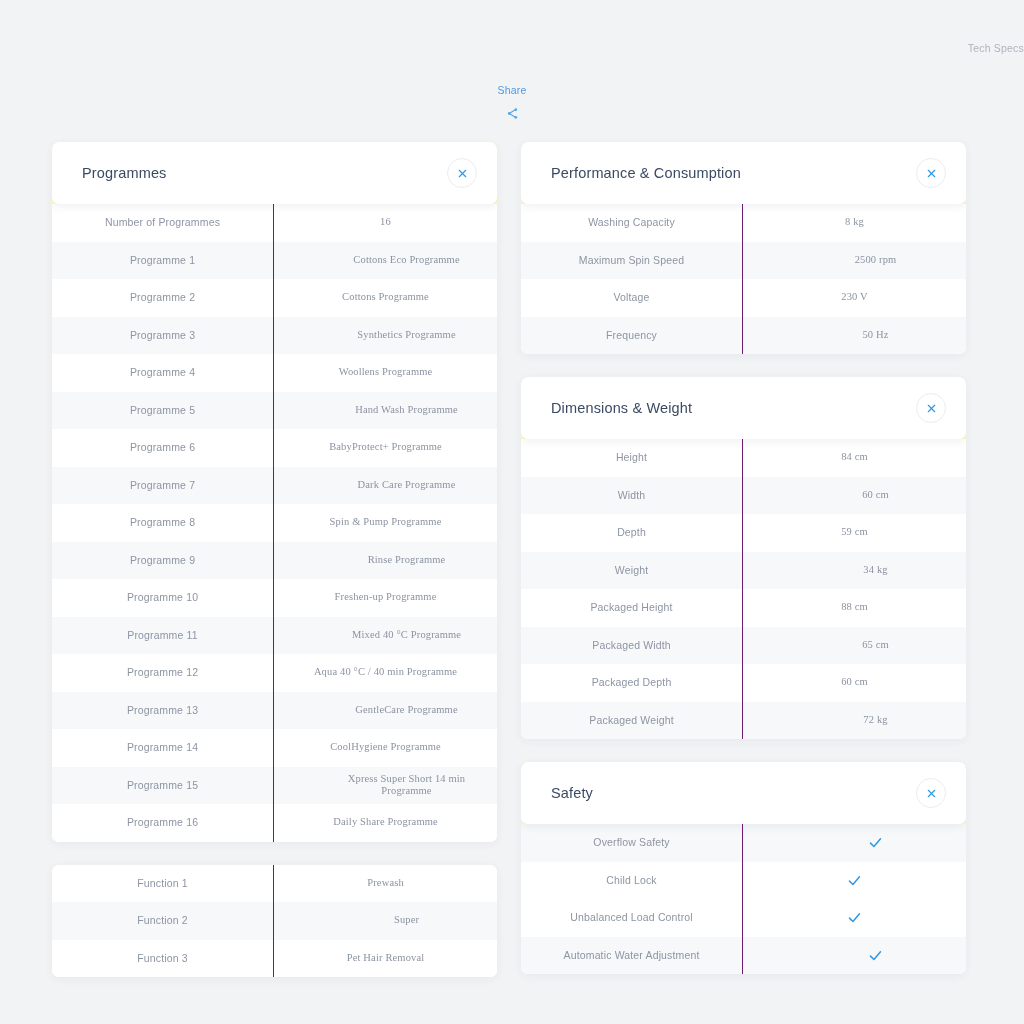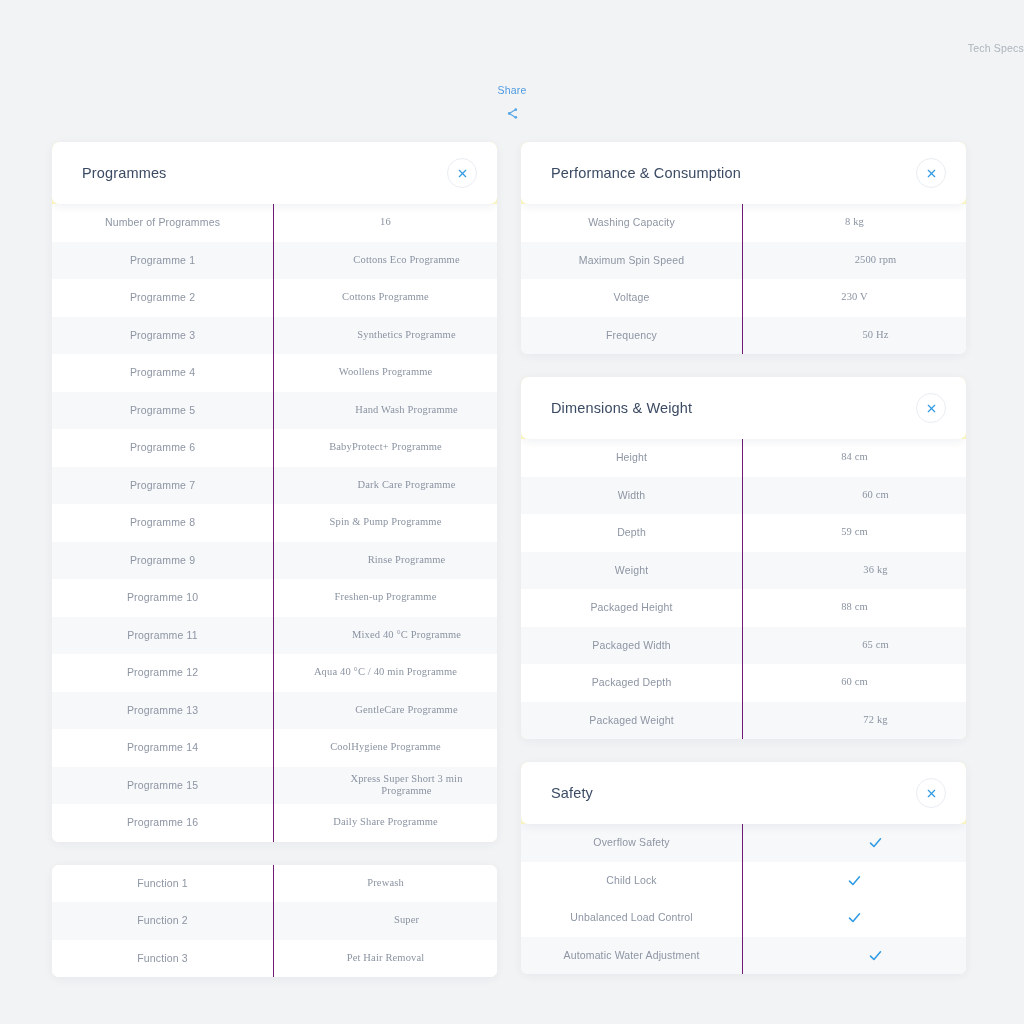--- a/index.html
+++ b/index.html
@@ -226,21 +226,21 @@
           <div class="spec-row even">
             <div class="spec-key">Programme 13</div>
             <div class="spec-val">GentleCare Programme</div>
           </div>
           <div class="spec-row odd">
             <div class="spec-key">Programme 14</div>
             <div class="spec-val">CoolHygiene Programme</div>
           </div>
           <div class="spec-row even">
             <div class="spec-key">Programme 15</div>
-            <div class="spec-val">Xpress Super Short 3 min Programme</div>
+            <div class="spec-val">Xpress Super Short 14 min Programme</div>
           </div>
           <div class="spec-row odd">
             <div class="spec-key">Programme 16</div>
             <div class="spec-val">Daily Share Programme</div>
           </div>
         </div>
       </div>
       <div class="card">
         <div class="spec-table">
           <div class="spec-row odd">
@@ -310,21 +310,21 @@
           <div class="spec-row even">
             <div class="spec-key">Width</div>
             <div class="spec-val">60 cm</div>
           </div>
           <div class="spec-row odd">
             <div class="spec-key">Depth</div>
             <div class="spec-val">59 cm</div>
           </div>
           <div class="spec-row even">
             <div class="spec-key">Weight</div>
-            <div class="spec-val">36 kg</div>
+            <div class="spec-val">34 kg</div>
           </div>
           <div class="spec-row odd">
             <div class="spec-key">Packaged Height</div>
             <div class="spec-val">88 cm</div>
           </div>
           <div class="spec-row even">
             <div class="spec-key">Packaged Width</div>
             <div class="spec-val">65 cm</div>
           </div>
           <div class="spec-row odd">

